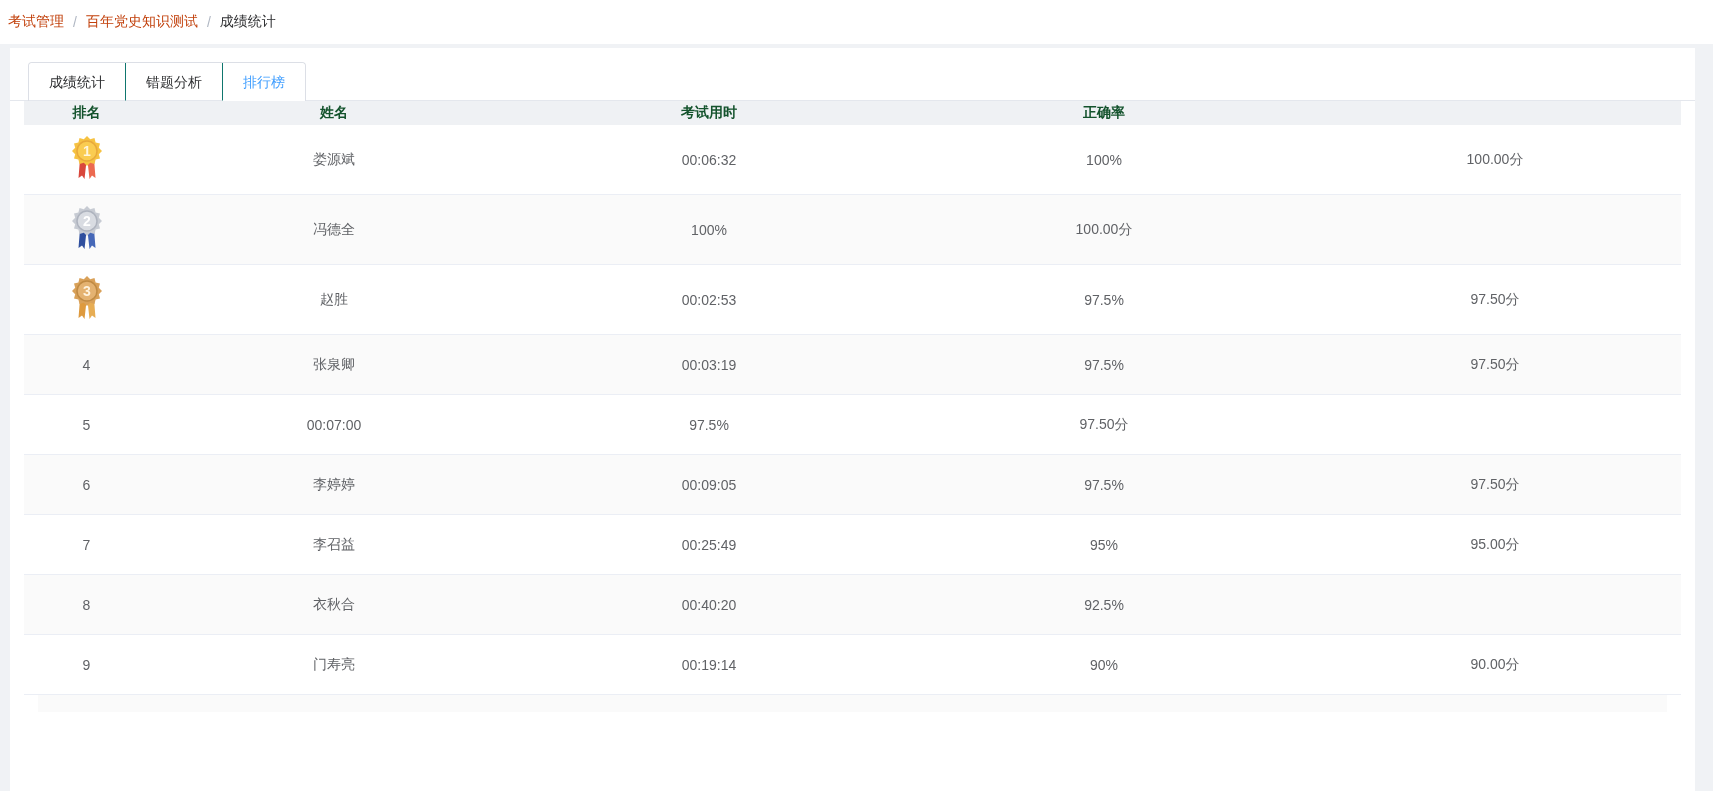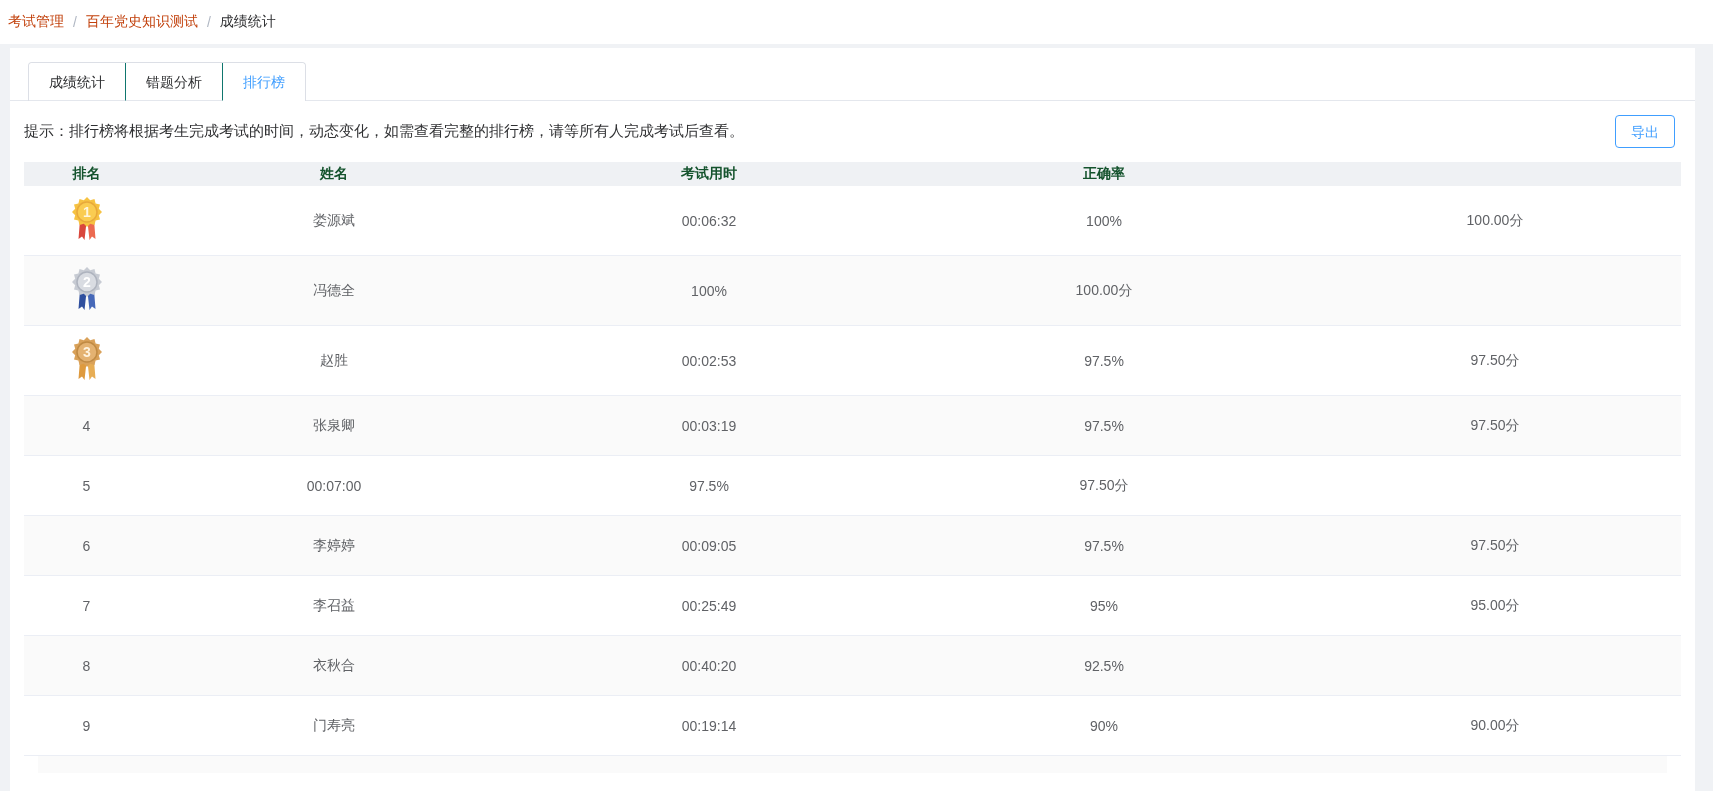--- a/index.html
+++ b/index.html
@@ -80,24 +80,20 @@
   <nav class="tabs-bar">
     <div class="tab-strip">
   <div class="tab">成绩统计</div>
 
   <div class="tab">错题分析</div>
 
   <div class="tab active">排行榜</div>
 </div>
   </nav>
 
-  <div class="tip-row">
-    <div class="tip-text">提示：排行榜将根据考生完成考试的时间，动态变化，如需查看完整的排行榜，请等所有人完成考试后查看。</div>
-    <button class="export-btn">导出</button>
-  </div>
 
   <section class="rank-table">
     <div class="t-row t-head">
   <div class="cell">排名</div>
 
   <div class="cell">姓名</div>
 
   <div class="cell">考试用时</div>
 
   <div class="cell">正确率</div>

